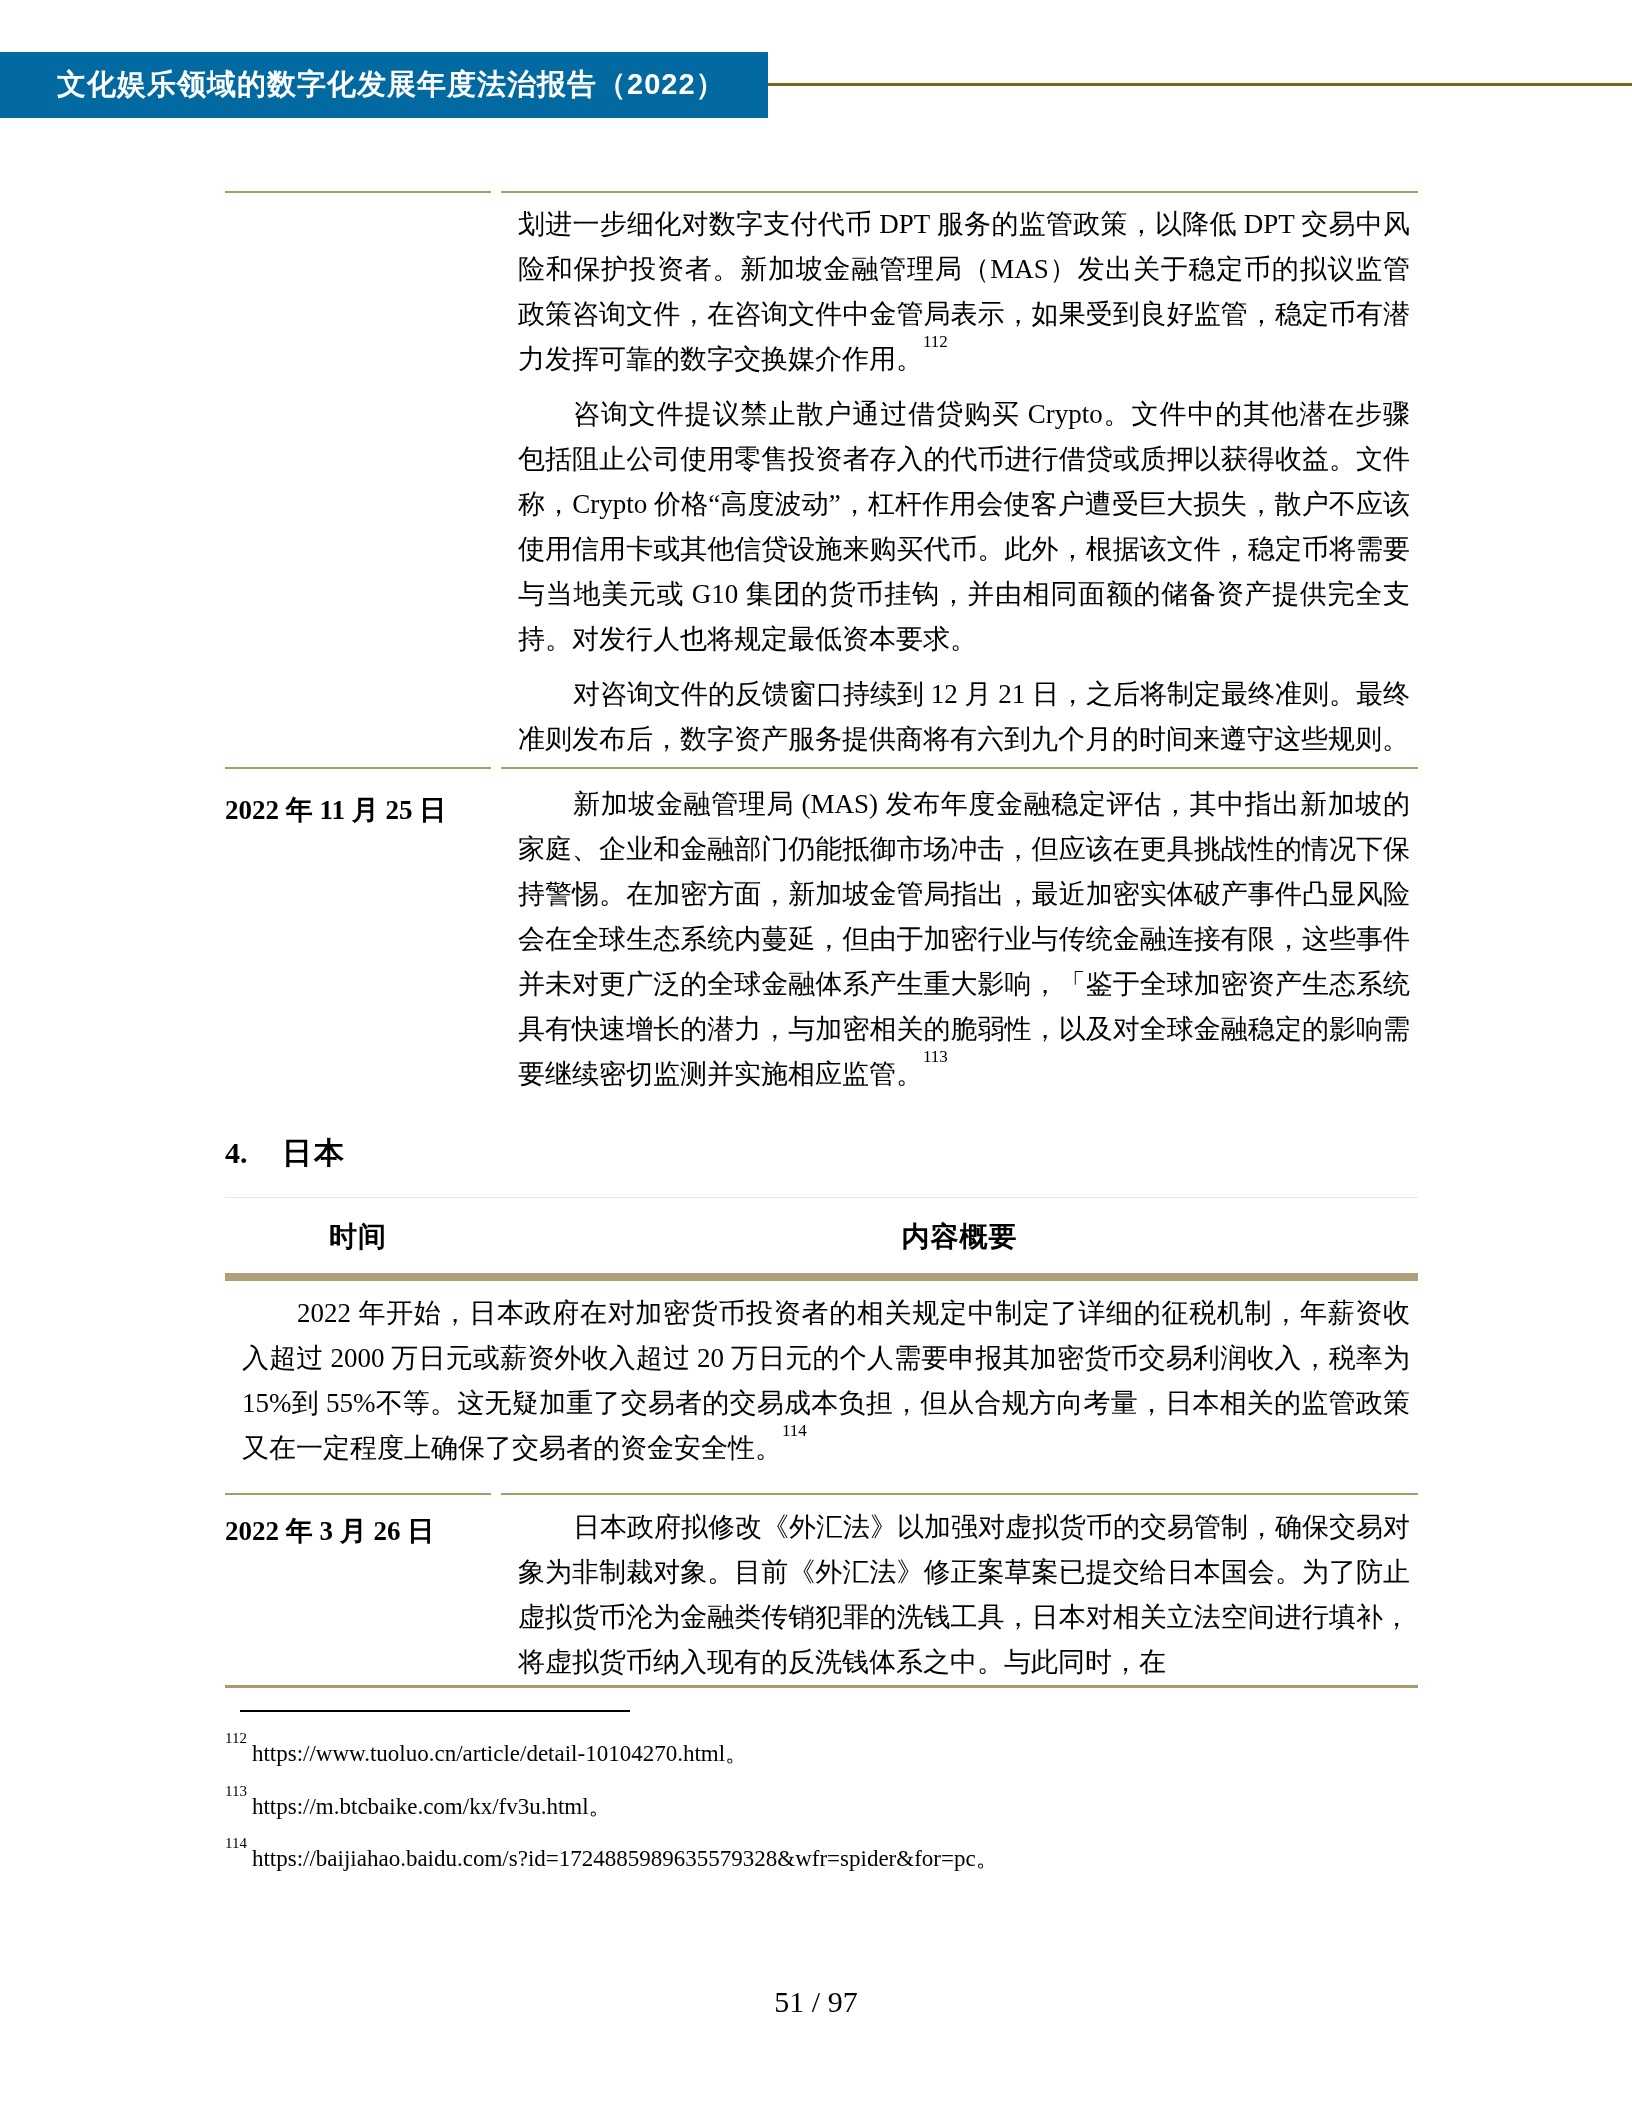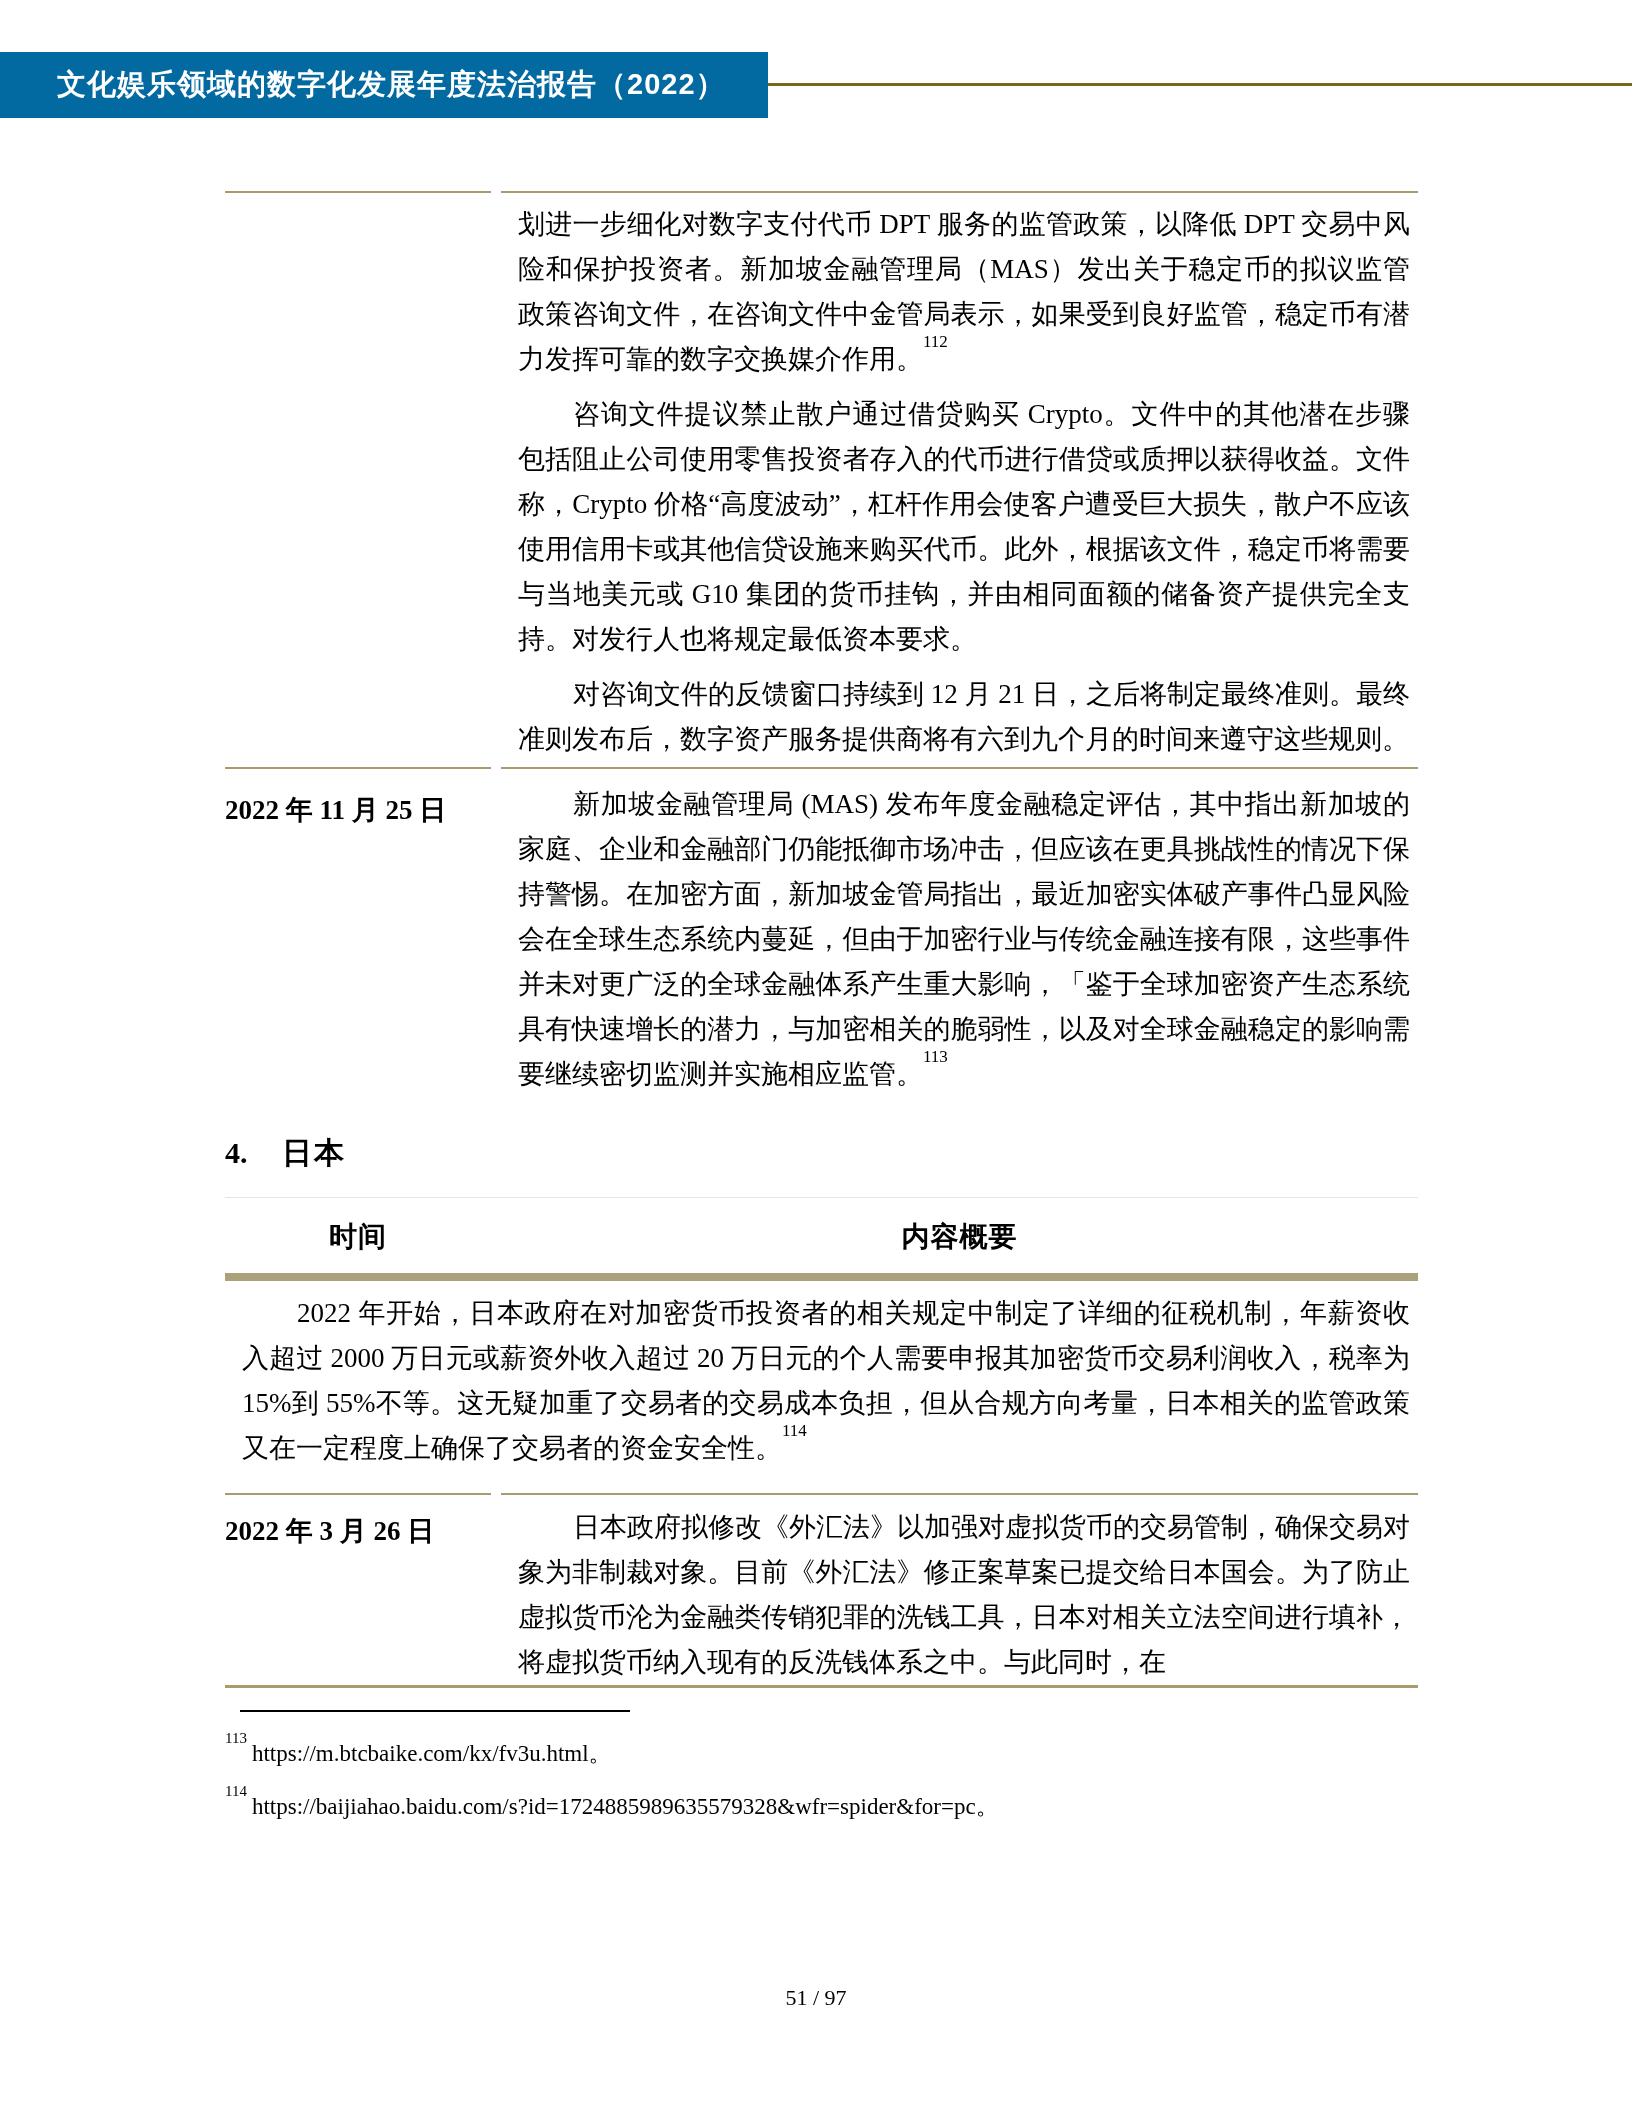--- a/index.html
+++ b/index.html
@@ -117,21 +117,21 @@
     white-space: nowrap;
   }
   .footnote-line sup {
     font-size: 15px; position: relative; top: -9px; margin-right: 5px;
   }
 
   
   .page-number {
     position: absolute; top: 1985px; left: 0;
     width: 100%; text-align: center;
-    font-size: 22px;
+    font-size: 30px;
   }
 </style>
 </head>
 <body>
 
 <div>
 
   <div class="header-bar">
     <span class="title">文化娱乐领域的数字化发展年度法治报告（2022）</span>
   </div>
@@ -186,20 +186,21 @@
           <p class="indent"><span>日本政府拟修改《外汇法》以加强对虚拟货币的交易管制，确保交易对象为非制裁对象。目前《外汇法》修正案草案已提交给日本国会。为了防止虚拟货币沦为金融类传销犯罪的洗钱工具，日本对相关立法空间进行填补，将虚拟货币纳入现有的反洗钱体系之中。与此同时，在</span></p>
         </div>
       </div>
 
       <div class="bottom-bar"></div>
     </div>
 
     <div class="footnote-area">
       <div class="footnote-sep"></div>
       <div class="footnotes">
+        <div class="footnote-line"><sup>112</sup><span>https://www.tuoluo.cn/article/detail-10104270.html。</span></div>
         <div class="footnote-line"><sup>113</sup><span>https://m.btcbaike.com/kx/fv3u.html。</span></div>
         <div class="footnote-line"><sup>114</sup><span>https://baijiahao.baidu.com/s?id=1724885989635579328&amp;wfr=spider&amp;for=pc。</span></div>
       </div>
     </div>
 
   </div>
 
   <div class="page-number">51 / 97</div>
 
 </div>

